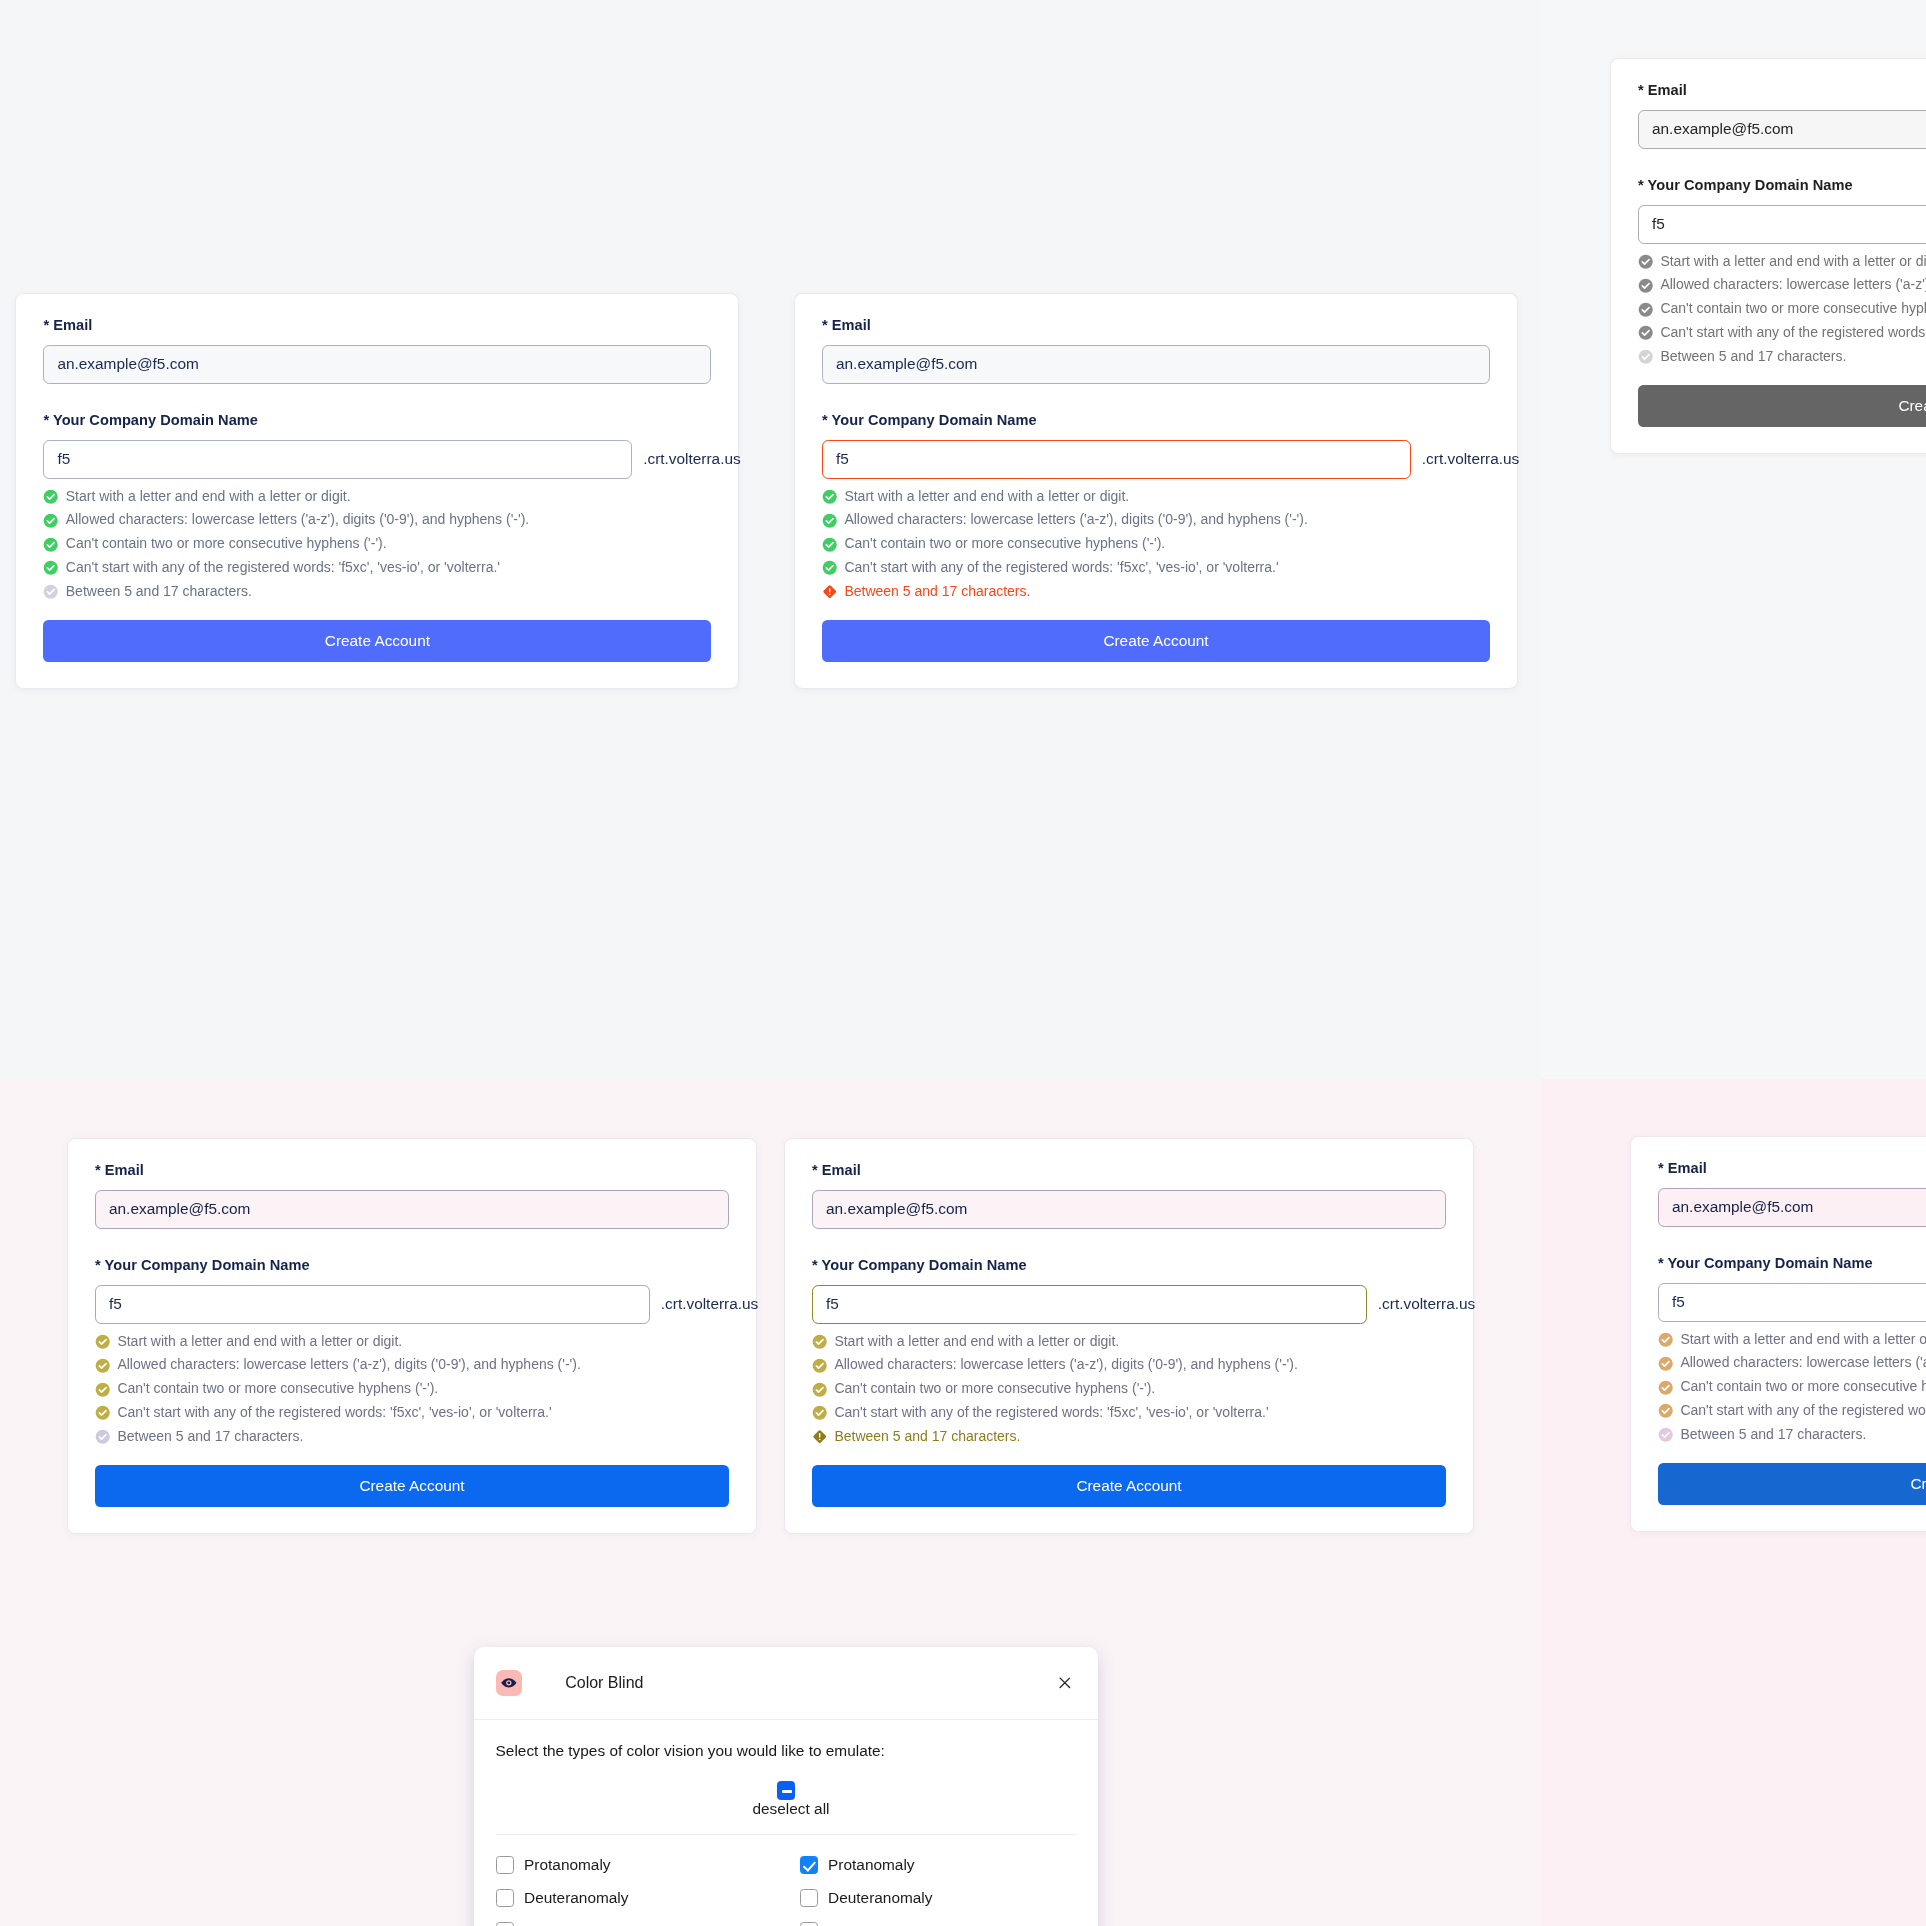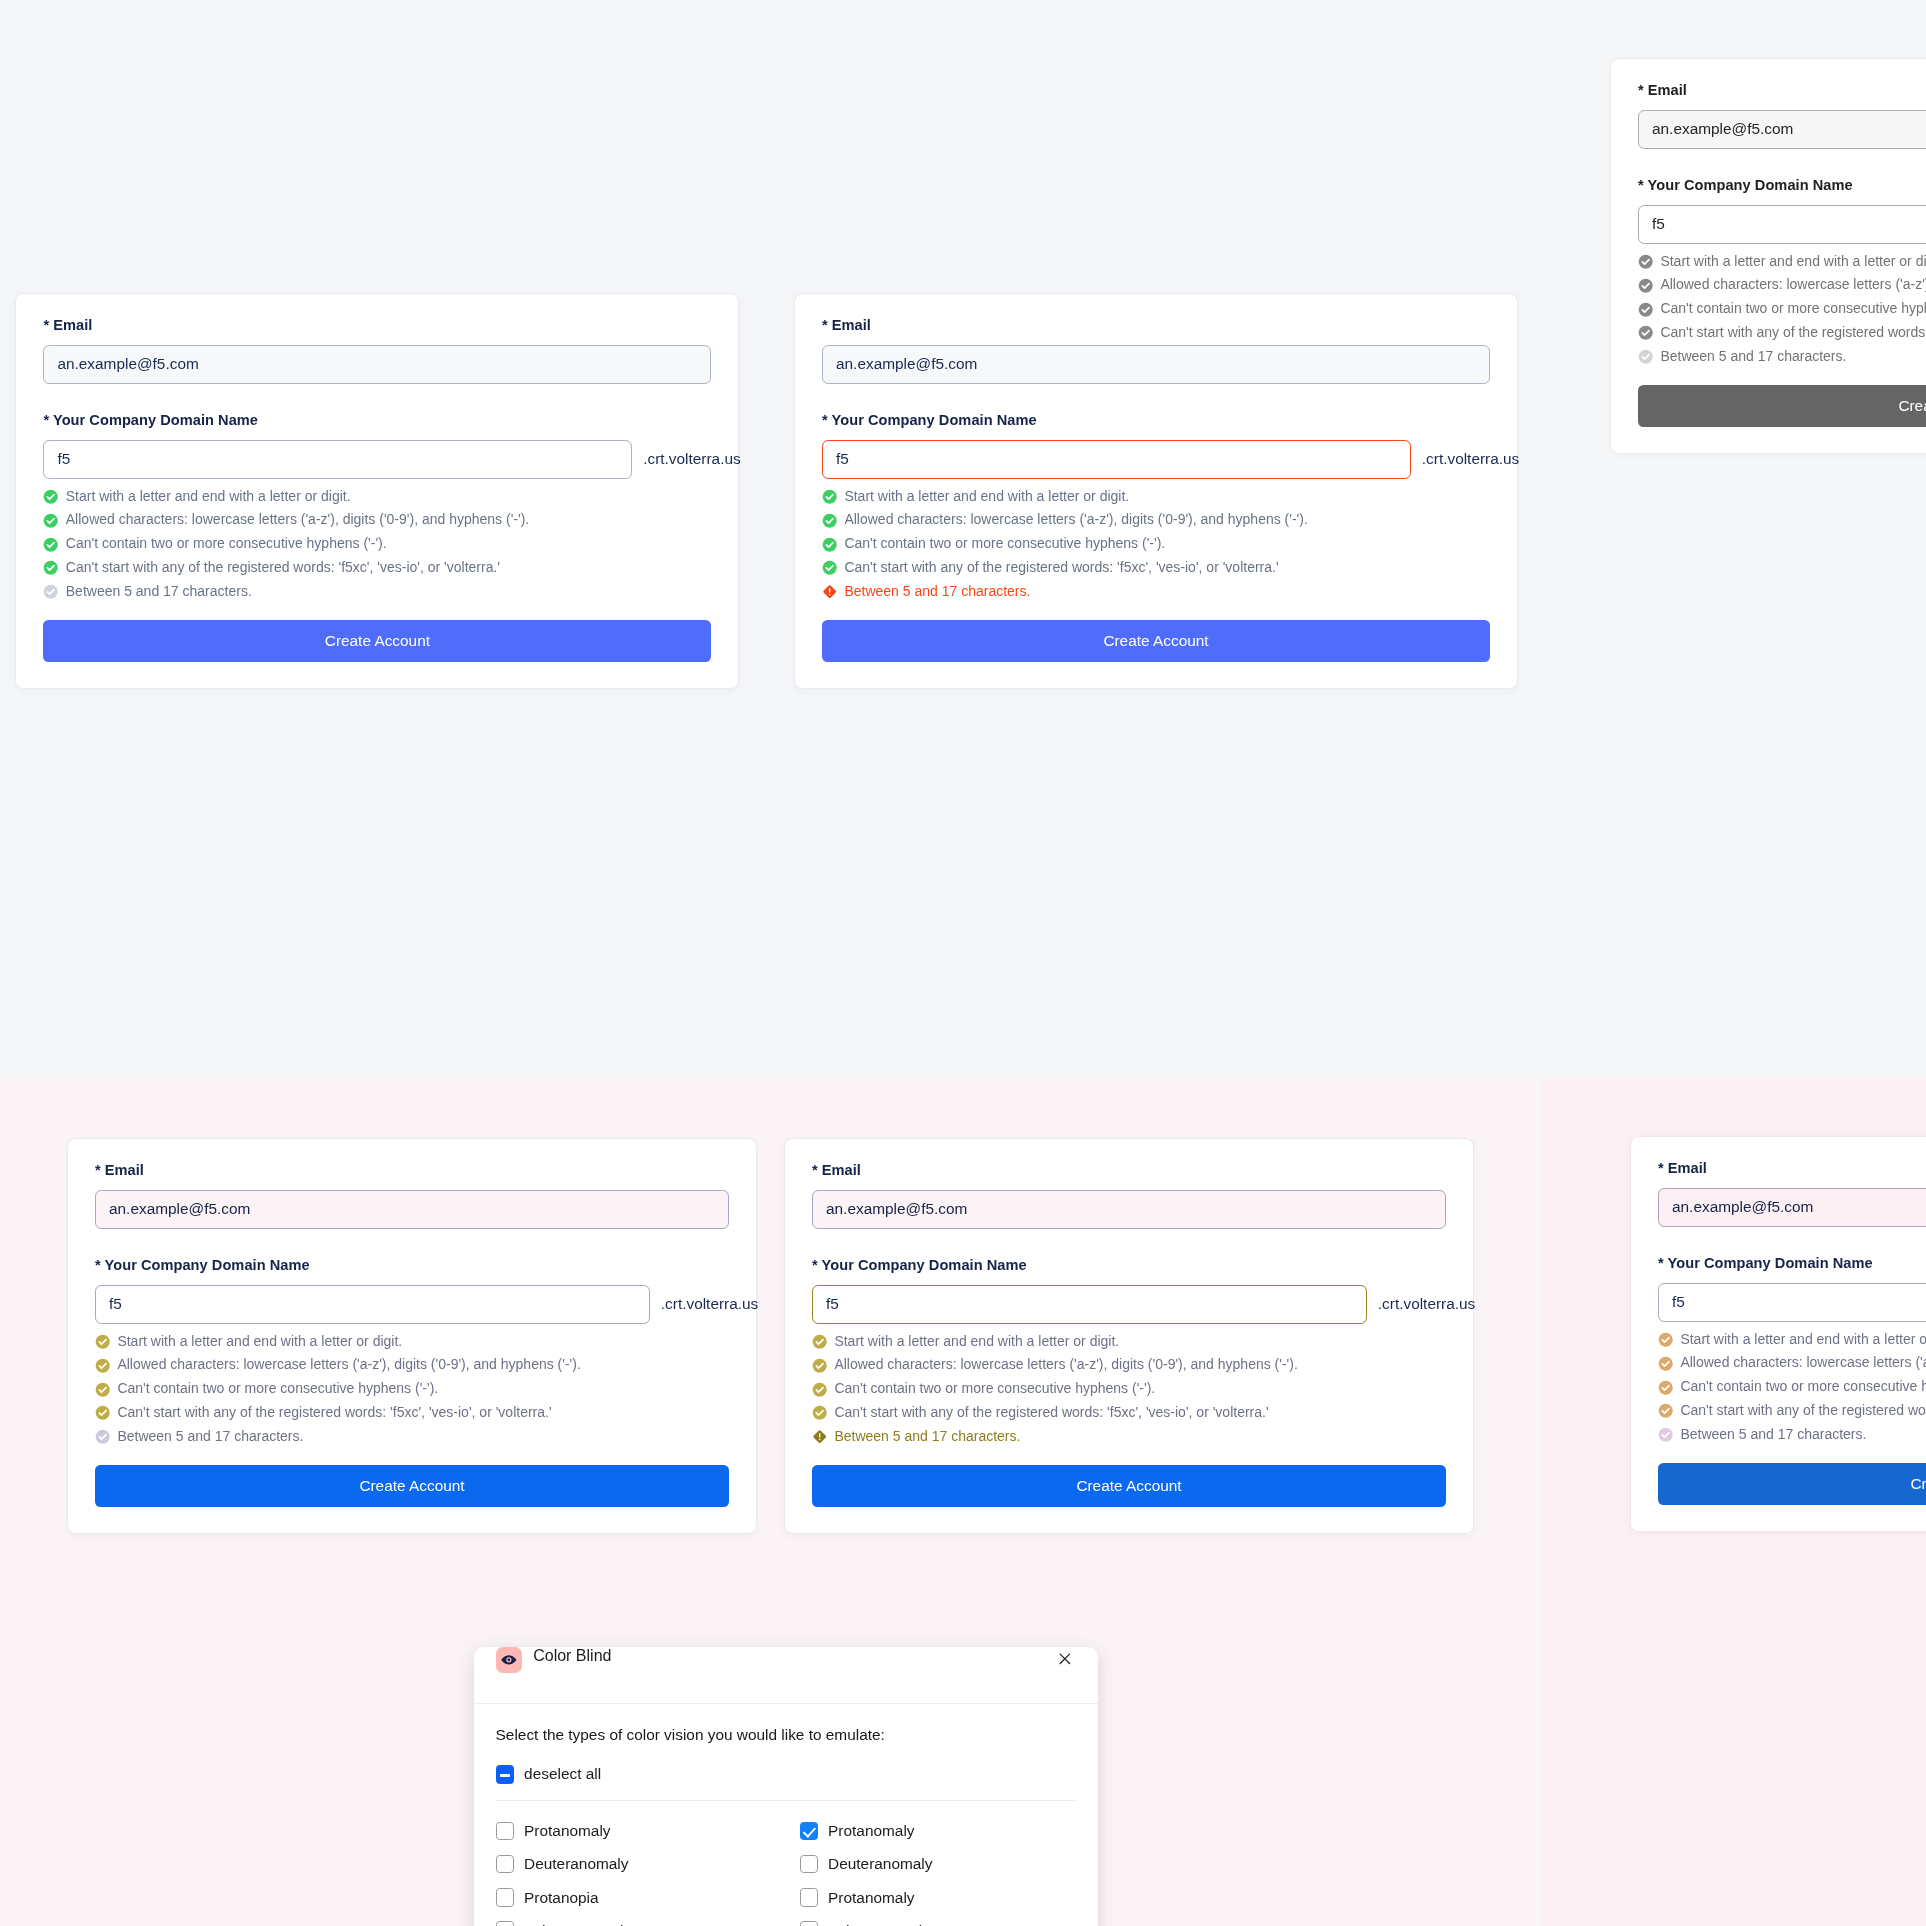--- a/index.html
+++ b/index.html
@@ -125,24 +125,26 @@
   
   .dialog {
     position: absolute;
     width: 624px;
     background: #ffffff;
     border-radius: 10px;
     box-shadow: 0 5.4px 17.7px rgba(25,30,60,.16);
     overflow: hidden;
   }
   .dlg-head {
-    height: 57px;
+    height: 73px;
     display: flex;
+    align-items: center;
     padding: 0 21.6px;
     border-bottom: 1.2px solid #eceef1;
+    gap: 32px;
   }
   .dlg-badge {
     width: 26px; height: 26px;
     background: #fbb8b4;
     border-radius: 7px;
     display: flex; align-items: center; justify-content: center;
     flex: 0 0 auto;
   }
   .dlg-title {
     font-size: 16px;
@@ -151,21 +153,21 @@
     flex: 1 1 auto;
   }
   .dlg-close {
     width: 24px; height: 24px;
     display: flex; align-items: center; justify-content: center;
     cursor: pointer; flex: 0 0 auto;
   }
   .dlg-body { padding: 21.6px 21.6px 21px 21.6px; }
   .dlg-prompt { font-size: 15.4px; color: #191919; margin-bottom: 21.6px; }
 
-  .row-all { display: flex; align-items: center; margin-bottom: 16px; }
+  .row-all { display: flex; align-items: center; margin-bottom: 16px; flex-direction: column; }
   .hr { height: 1.2px; background: #ececec; margin-bottom: 21px; }
 
   .cb-grid {
     display: grid;
     grid-template-columns: 304px 1fr;
     row-gap: 14.6px;
   }
   .cb-item { display: flex; align-items: flex-end; }
   .cb-label { font-size: 15.4px; color: #1c1c1c; margin-left: 10px; white-space: nowrap; }
 

